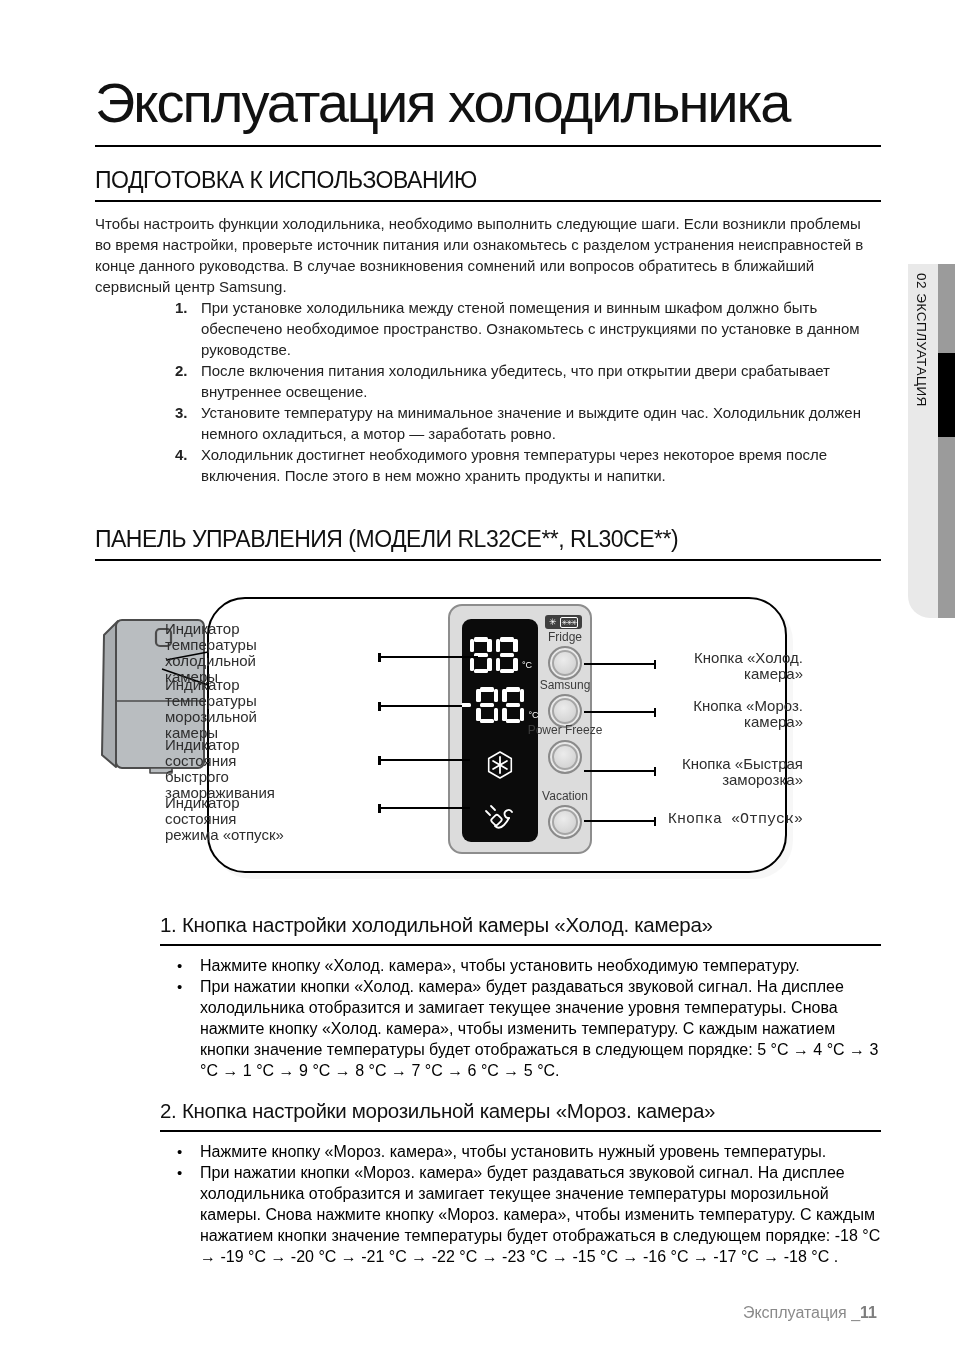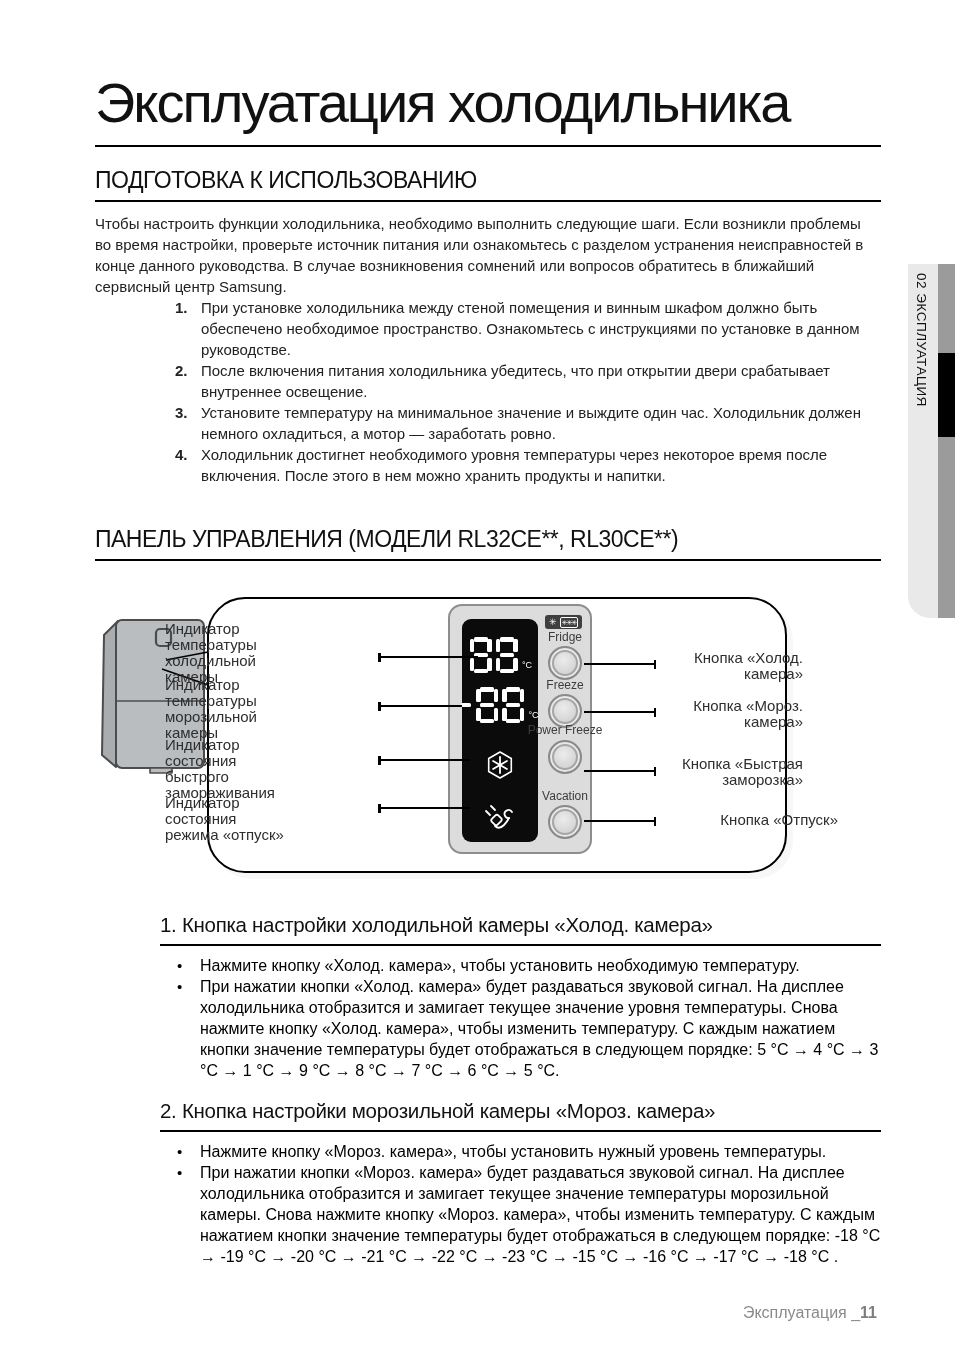--- a/index.html
+++ b/index.html
@@ -189,21 +189,21 @@
       <div class="star-badge">
         <span class="s1">✳</span>
         <span class="s3">✳✳✳</span>
       </div>
 
       <div class="btn-group" style="top:54px;">
         <div class="btn-label">Fridge</div>
         <div class="knob"></div>
       </div>
       <div class="btn-group" style="top:102px;">
-        <div class="btn-label">Freeze</div>
+        <div class="btn-label">Samsung</div>
         <div class="knob"></div>
       </div>
       <div class="btn-group" style="top:147px;">
         <div class="btn-label" style="margin-bottom:3px;">Power Freeze</div>
         <div class="knob"></div>
       </div>
       <div class="btn-group" style="top:213px;">
         <div class="btn-label">Vacation</div>
         <div class="knob"></div>
       </div>
@@ -228,21 +228,21 @@
       <div class="leader tick-left" style="left:378px;top:128px;width:84px;"></div>
       <div class="leader tick-left" style="left:378px;top:182px;width:92px;"></div>
       <div class="leader tick-left" style="left:378px;top:230px;width:92px;"></div>
 
       <div class="lbl right" style="left:663px;top:73px;">Кнопка «Холод.
 камера»</div>
       <div class="lbl right" style="left:663px;top:121px;">Кнопка «Мороз.
 камера»</div>
       <div class="lbl right" style="left:663px;top:179px;">Кнопка «Быстрая
 заморозка»</div>
-      <div class="lbl right" style="left:698px;top:235px;">Кнопка «Отпуск»</div>
+      <div class="lbl right" style="left:663px;top:235px;font-family:Liberation Mono, monospace;">Кнопка «Отпуск»</div>
 
       <div class="leader tick-right" style="left:584px;top:86px;width:72px;"></div>
       <div class="leader tick-right" style="left:584px;top:134px;width:72px;"></div>
       <div class="leader tick-right" style="left:584px;top:193px;width:72px;"></div>
       <div class="leader tick-right" style="left:584px;top:243px;width:72px;"></div>
     </div>
 
     <div class="subsec">
       <h3 class="sub">1. Кнопка настройки холодильной камеры «Холод. камера»</h3>
       <ul class="bullets">

